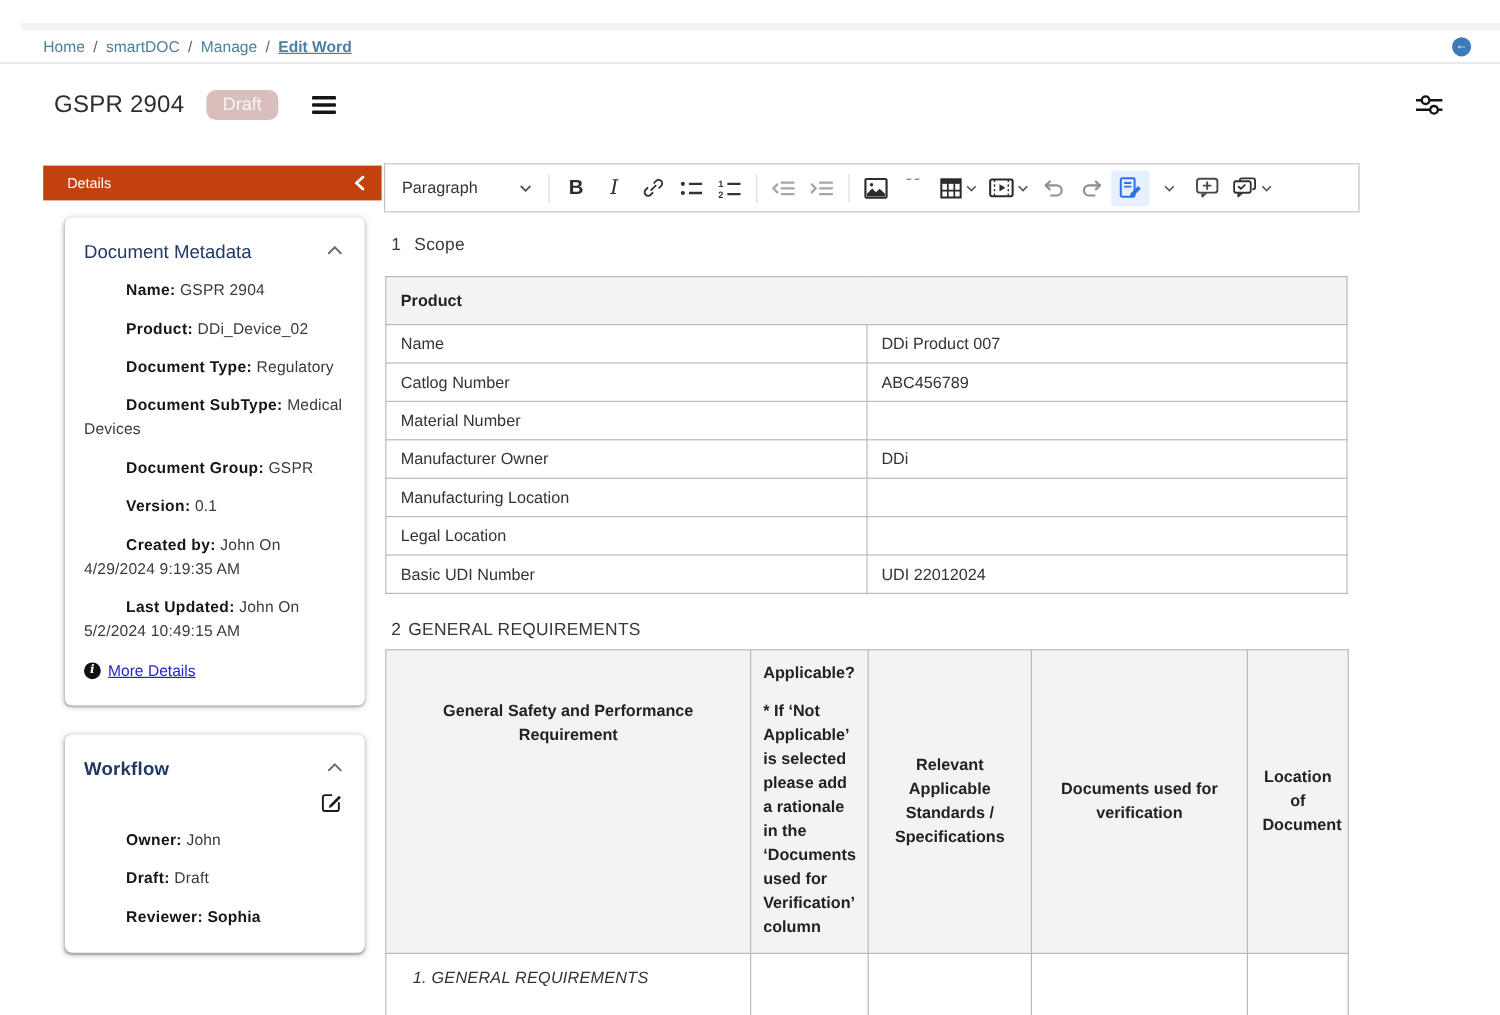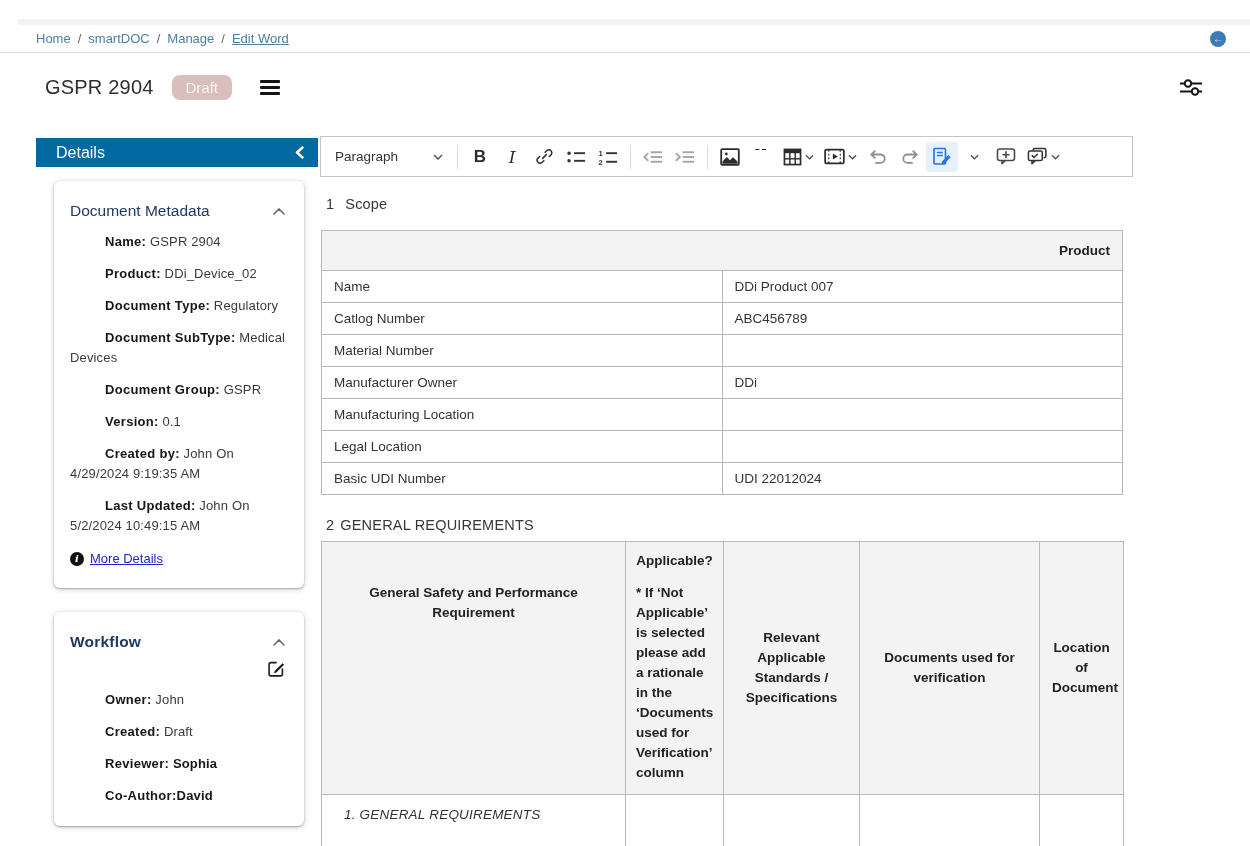--- a/index.html
+++ b/index.html
@@ -13,21 +13,21 @@
   button { background:none; border:none; cursor:pointer; font-family:inherit; }
 
   
   .top-strip { position:absolute; top:19px; left:18px; right:0; height:6px; background:#f1f3f6; }
   .breadcrumb-bar {
     position:absolute; top:25px; left:0; right:0; height:28px;
     display:flex; align-items:center; padding-left:36px;
     border-bottom:1px solid #ddd; background:#fff; font-size:13px;
   }
   .crumb { color:#4d7f9e; text-decoration:none; cursor:pointer; }
-  .crumb.current { text-decoration:underline; }
+  .crumb.current { text-decoration:underline;font-weight:bold; }
   .sep { color:#5b6770; margin:0 7px; }
   .back-btn {
     margin-left:auto; margin-right:24px; width:16px; height:16px; border-radius:50%;
     background:#3d7ab8; color:#fff; display:flex; align-items:center; justify-content:center;
     font-size:10px; line-height:1; padding:0;
   }
   .title-row {
     position:absolute; top:54px; left:0; right:0; height:66px;
     display:flex; align-items:center; padding:0 44px 0 45px;
   }
@@ -36,30 +36,30 @@
     margin-left:18px; background:#d9bfbc; color:#faf4f4; font-size:15px;
     padding:4px 14px; border-radius:8px;
   }
   .menu-btn { margin-left:26px; display:flex; flex-direction:column; gap:3px; padding:4px 2px; }
   .menu-btn .bar { width:20px; height:3px; background:#151515; border-radius:1px; }
   .settings-btn { margin-left:auto; padding:2px; }
 
   
   .sidebar { position:absolute; left:36px; top:138px; width:282px; bottom:0; }
   .details-header {
-    height:29px; background:#0369a1; color:#fff; font-size:16px;
+    height:29px; background:#c2410c; color:#fff; font-size:12px;
     display:flex; align-items:center; justify-content:space-between;
     padding:0 14px 0 20px; cursor:pointer;
   }
   .card {
     background:#fff; border-radius:6px; margin:14px 14px 24px 18px;
     box-shadow:0 1px 2px rgba(0,0,0,.28), 0 1px 6px rgba(0,0,0,.18);
     padding:17px 14px 20px 14px;
   }
-  .card-title-row { display:flex; align-items:center; justify-content:space-between; margin:4px 2px 8px 2px;gap:20px; }
+  .card-title-row { display:flex; align-items:flex-start; justify-content:space-between; margin:4px 2px 8px 2px;gap:20px; }
   .card-title { font-size:15.5px; font-weight:400; color:#1f3864; }
   .card-title.bold { font-weight:700; letter-spacing:.2px; }
   .chev-btn { padding:3px; }
   .field { font-size:13px; line-height:20px; margin:12px 2px 0 2px; color:#3a3a3a; letter-spacing:.15px; }
   .field b { color:#161616; letter-spacing:.3px;padding-left:35px; }
   .field.all-bold, .field.all-bold span { font-weight:700; color:#161616; }
   .more-details { display:flex; align-items:center; gap:6px; margin:15px 2px 2px 2px; }
   .info-icon {
     width:14px; height:14px; border-radius:50%; background:#111; color:#fff;
     font:italic bold 10px/14px "DejaVu Serif", serif; text-align:center; flex:0 0 auto;
@@ -88,28 +88,28 @@
 
   .doc { padding:14px 10px 0 1px; }
   .doc-h { font-size:14.5px; color:#373737; display:flex; margin:5px 0 0 5px; letter-spacing:.2px; }
   .doc-h .h-num { margin-right:11px; }
   .doc-h.h2 { margin-top:22px; }
   .doc-h.h2 .h-num { margin-right:6px; }
 
   table { border-collapse:collapse; table-layout:fixed; width:802px; font-size:13.5px; color:#333; }
   th, td { border:1px solid #b9b9b9; padding:6px 12px; }
   .ptable { margin-top:18px; }
-  .ptable th { background:#f3f3f3; font-weight:700; text-align:right; height:40px; color:#222; }
+  .ptable th { background:#f3f3f3; font-weight:700; text-align:left; height:40px; color:#222; }
   .ptable td { height:32px; text-align:left; font-weight:400; }
 
   .rtable { margin-top:8px; }
   .rtable th { background:#f3f3f3; font-weight:700; color:#222; height:253px; line-height:20px; }
   .rtable th.rt-c1 { vertical-align:top; text-align:center; padding-top:41px; }
   .rtable th.rt-c2 { vertical-align:top; text-align:left; padding:9px 10px; }
-  .rt-c2 .rt-c2-title { text-align:center; margin-bottom:12px; }
+  .rt-c2 .rt-c2-title { margin-bottom:12px; }
   .rtable th.rt-mid { vertical-align:middle; text-align:center; }
   .rtable td { height:90px; vertical-align:top; padding-top:12px; }
   .rt-row1 { font-style:italic; padding-left:22px !important; letter-spacing:.2px; }
 </style>
 </head>
 <body>
 
 <div class="top-strip"></div>
 
 <nav class="breadcrumb-bar">
@@ -185,23 +185,22 @@
     </div>
     <div class="edit-row">
       <button>
         <svg width="19" height="19" viewBox="0 0 20 20">
           <path d="M16.2 10.6v5.4a1.8 1.8 0 0 1-1.8 1.8H4A1.8 1.8 0 0 1 2.2 16V5.6A1.8 1.8 0 0 1 4 3.8h5.6" fill="none" stroke="#1c1c1c" stroke-width="1.7" stroke-linecap="round"></path>
           <path d="M8.1 12.6l8.2-8.2 1.7 1.7-8.2 8.2-2.4.7z" fill="#1c1c1c"></path>
         </svg>
       </button>
     </div>
     <p class="field"><b>Owner:</b> <span>John</span></p>
-    <p class="field"><b>Created:</b> <span>Draft</span></p>
+    <p class="field"><b>Draft:</b> <span>Draft</span></p>
     <p class="field all-bold"><b>Reviewer:</b> <span>Sophia</span></p>
-    <p class="field all-bold"><b>Co-Author:</b><span>David</span></p>
   </section>
 </aside>
 
 <main class="editor">
   <div class="toolbar">
     <button class="tb-dd">
       <span>Paragraph</span>
       <svg width="10" height="6" viewBox="0 0 10 6" fill="none" stroke="#555" stroke-width="1.5">
           <path d="M1 1l4 4 4-4"></path>
         </svg>

